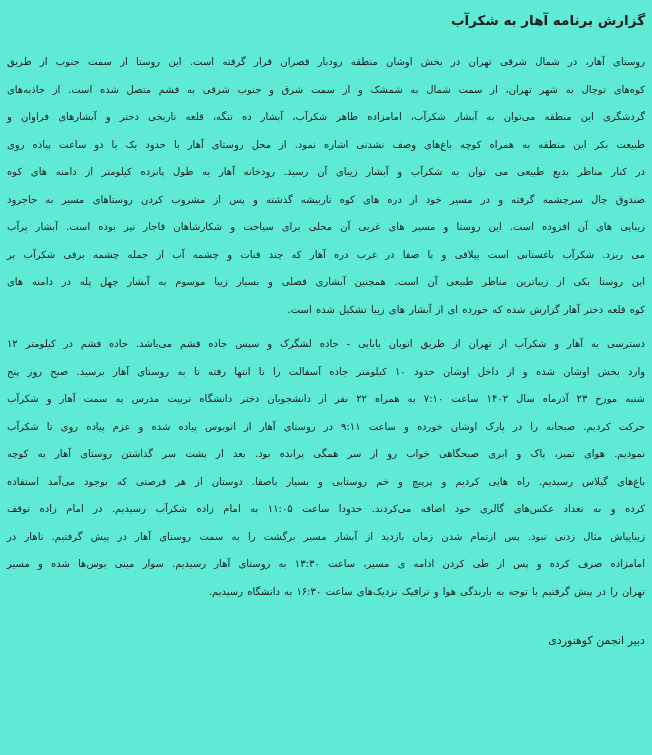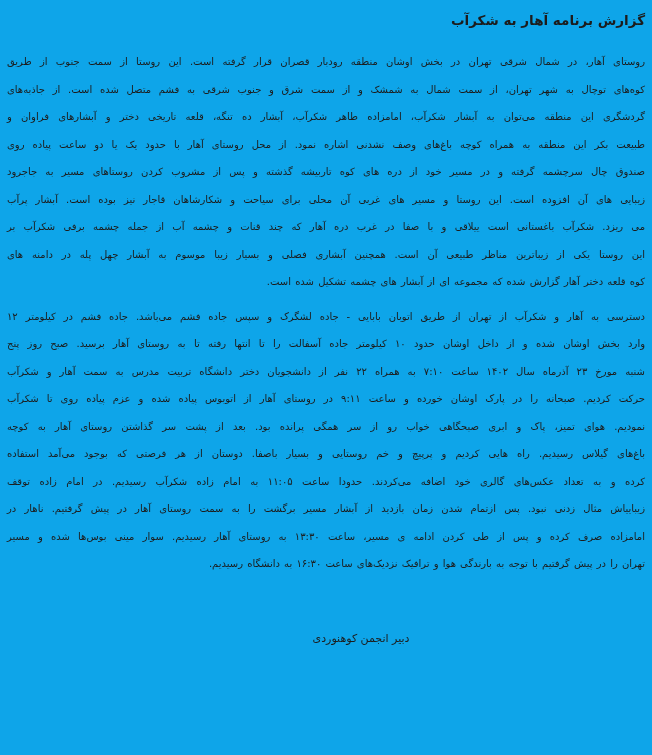--- a/index.html
+++ b/index.html
@@ -11,21 +11,21 @@
     overflow: hidden;
   }
   .page {
     direction: rtl;
     width: 652px;
     height: 755px;
     box-sizing: border-box;
     padding: 10px 7px 0 7px;
     font-family: "DejaVu Sans", sans-serif;
     color: #1c1c1c;
-    background: #0ea5e9;
+    background: #5eead4;
   }
   .title {
     font-size: 13.5px;
     font-weight: 700;
     line-height: 20px;
     margin: 0;
     text-align: right;
   }
   .para {
     margin: 0;
@@ -40,44 +40,45 @@
     text-align-last: justify;
     word-spacing: 1px;
   }
   .line.end {
     text-align-last: auto; 
   }
   .closing {
     margin-top: 2px;
   }
   .signature {
-    margin-top: 53px;
+    margin-top: 28px;
     font-size: 11px;
     line-height: 16px;
-    text-align: center;
+    text-align: right;
     padding-left: 70px;
   }
 </style>
 </head>
 <body>
 
 <div class="page">
 
   <h1 class="title">گزارش برنامه آهار به شکرآب</h1>
 
   <section class="para para-intro">
     <div class="line">روستای آهار، در شمال شرقی تهران در بخش اوشان منطقه رودبار قصران قرار گرفته است. این روستا از سمت جنوب از طریق</div>
     <div class="line">کوه‌های توچال به شهر تهران، از سمت شمال به شمشک و از سمت شرق و جنوب شرقی به فشم متصل شده است. از جاذبه‌های</div>
     <div class="line">گردشگری این منطقه می‌توان به آبشار شکرآب، امامزاده طاهر شکرآب، آبشار ده تنگه، قلعه تاریخی دختر و آبشارهای فراوان و</div>
     <div class="line">طبیعت بکر این منطقه به همراه کوچه باغ‌های وصف نشدنی اشاره نمود. از محل روستای آهار با حدود یک یا دو ساعت پیاده روی</div>
+    <div class="line">در کنار مناظر بدیع طبیعی می توان به شکرآب و آبشار زیبای آن رسید. رودخانه آهار به طول پانزده کیلومتر از دامنه های کوه</div>
     <div class="line">صندوق چال سرچشمه گرفته و در مسیر خود از دره های کوه تاربیشه گذشته و پس از مشروب کردن روستاهای مسیر به جاجرود</div>
     <div class="line">زیبایی های آن افزوده است. این روستا و مسیر های غربی آن محلی برای سیاحت و شکارشاهان قاجار نیز بوده است. آبشار پرآب</div>
     <div class="line">می ریزد. شکرآب باغستانی است ییلاقی و با صفا در غرب دره آهار که چند قنات و چشمه آب از جمله چشمه برفی شکرآب بر</div>
     <div class="line">این روستا یکی از زیباترین مناظر طبیعی آن است. همچنین آبشاری فصلی و بسیار زیبا موسوم به آبشار چهل پله در دامنه های</div>
-    <div class="line end">کوه قلعه دختر آهار گزارش شده که مجموعه ای از آبشار های چشمه تشکیل شده است.</div>
+    <div class="line end">کوه قلعه دختر آهار گزارش شده که خورده ای از آبشار های زیبا تشکیل شده است.</div>
   </section>
 
   <section class="para para-trip">
     <div class="line">دسترسی به آهار و شکرآب از تهران از طریق اتوبان بابایی - جاده لشگرک و سپس جاده فشم می‌باشد. جاده فشم در کیلومتر ۱۲</div>
     <div class="line">وارد بخش اوشان شده و از داخل اوشان حدود ۱۰ کیلومتر جاده آسفالت را تا انتها رفته تا به روستای آهار برسید. صبح روز پنج</div>
     <div class="line">شنبه مورخ ۲۳ آذرماه سال ۱۴۰۲ ساعت ۷:۱۰ به همراه ۲۲ نفر از دانشجویان دختر دانشگاه تربیت مدرس به سمت آهار و شکرآب</div>
     <div class="line">حرکت کردیم. صبحانه را در پارک اوشان خورده و ساعت ۹:۱۱ در روستای آهار از اتوبوس پیاده شده و عزم پیاده روی تا شکرآب</div>
     <div class="line">نمودیم. هوای تمیز، پاک و ابری صبحگاهی خواب رو از سر همگی پرانده بود. بعد از پشت سر گذاشتن روستای آهار به کوچه</div>
     <div class="line">باغ‌های گیلاس رسیدیم. راه هایی کردیم و پرپیچ و خم روستایی و بسیار باصفا. دوستان از هر فرصتی که بوجود می‌آمد استفاده</div>
     <div class="line">کرده و به تعداد عکس‌های گالری خود اضافه می‌کردند. حدودا ساعت ۱۱:۰۵ به امام زاده شکرآب رسیدیم. در امام زاده توقف</div>

